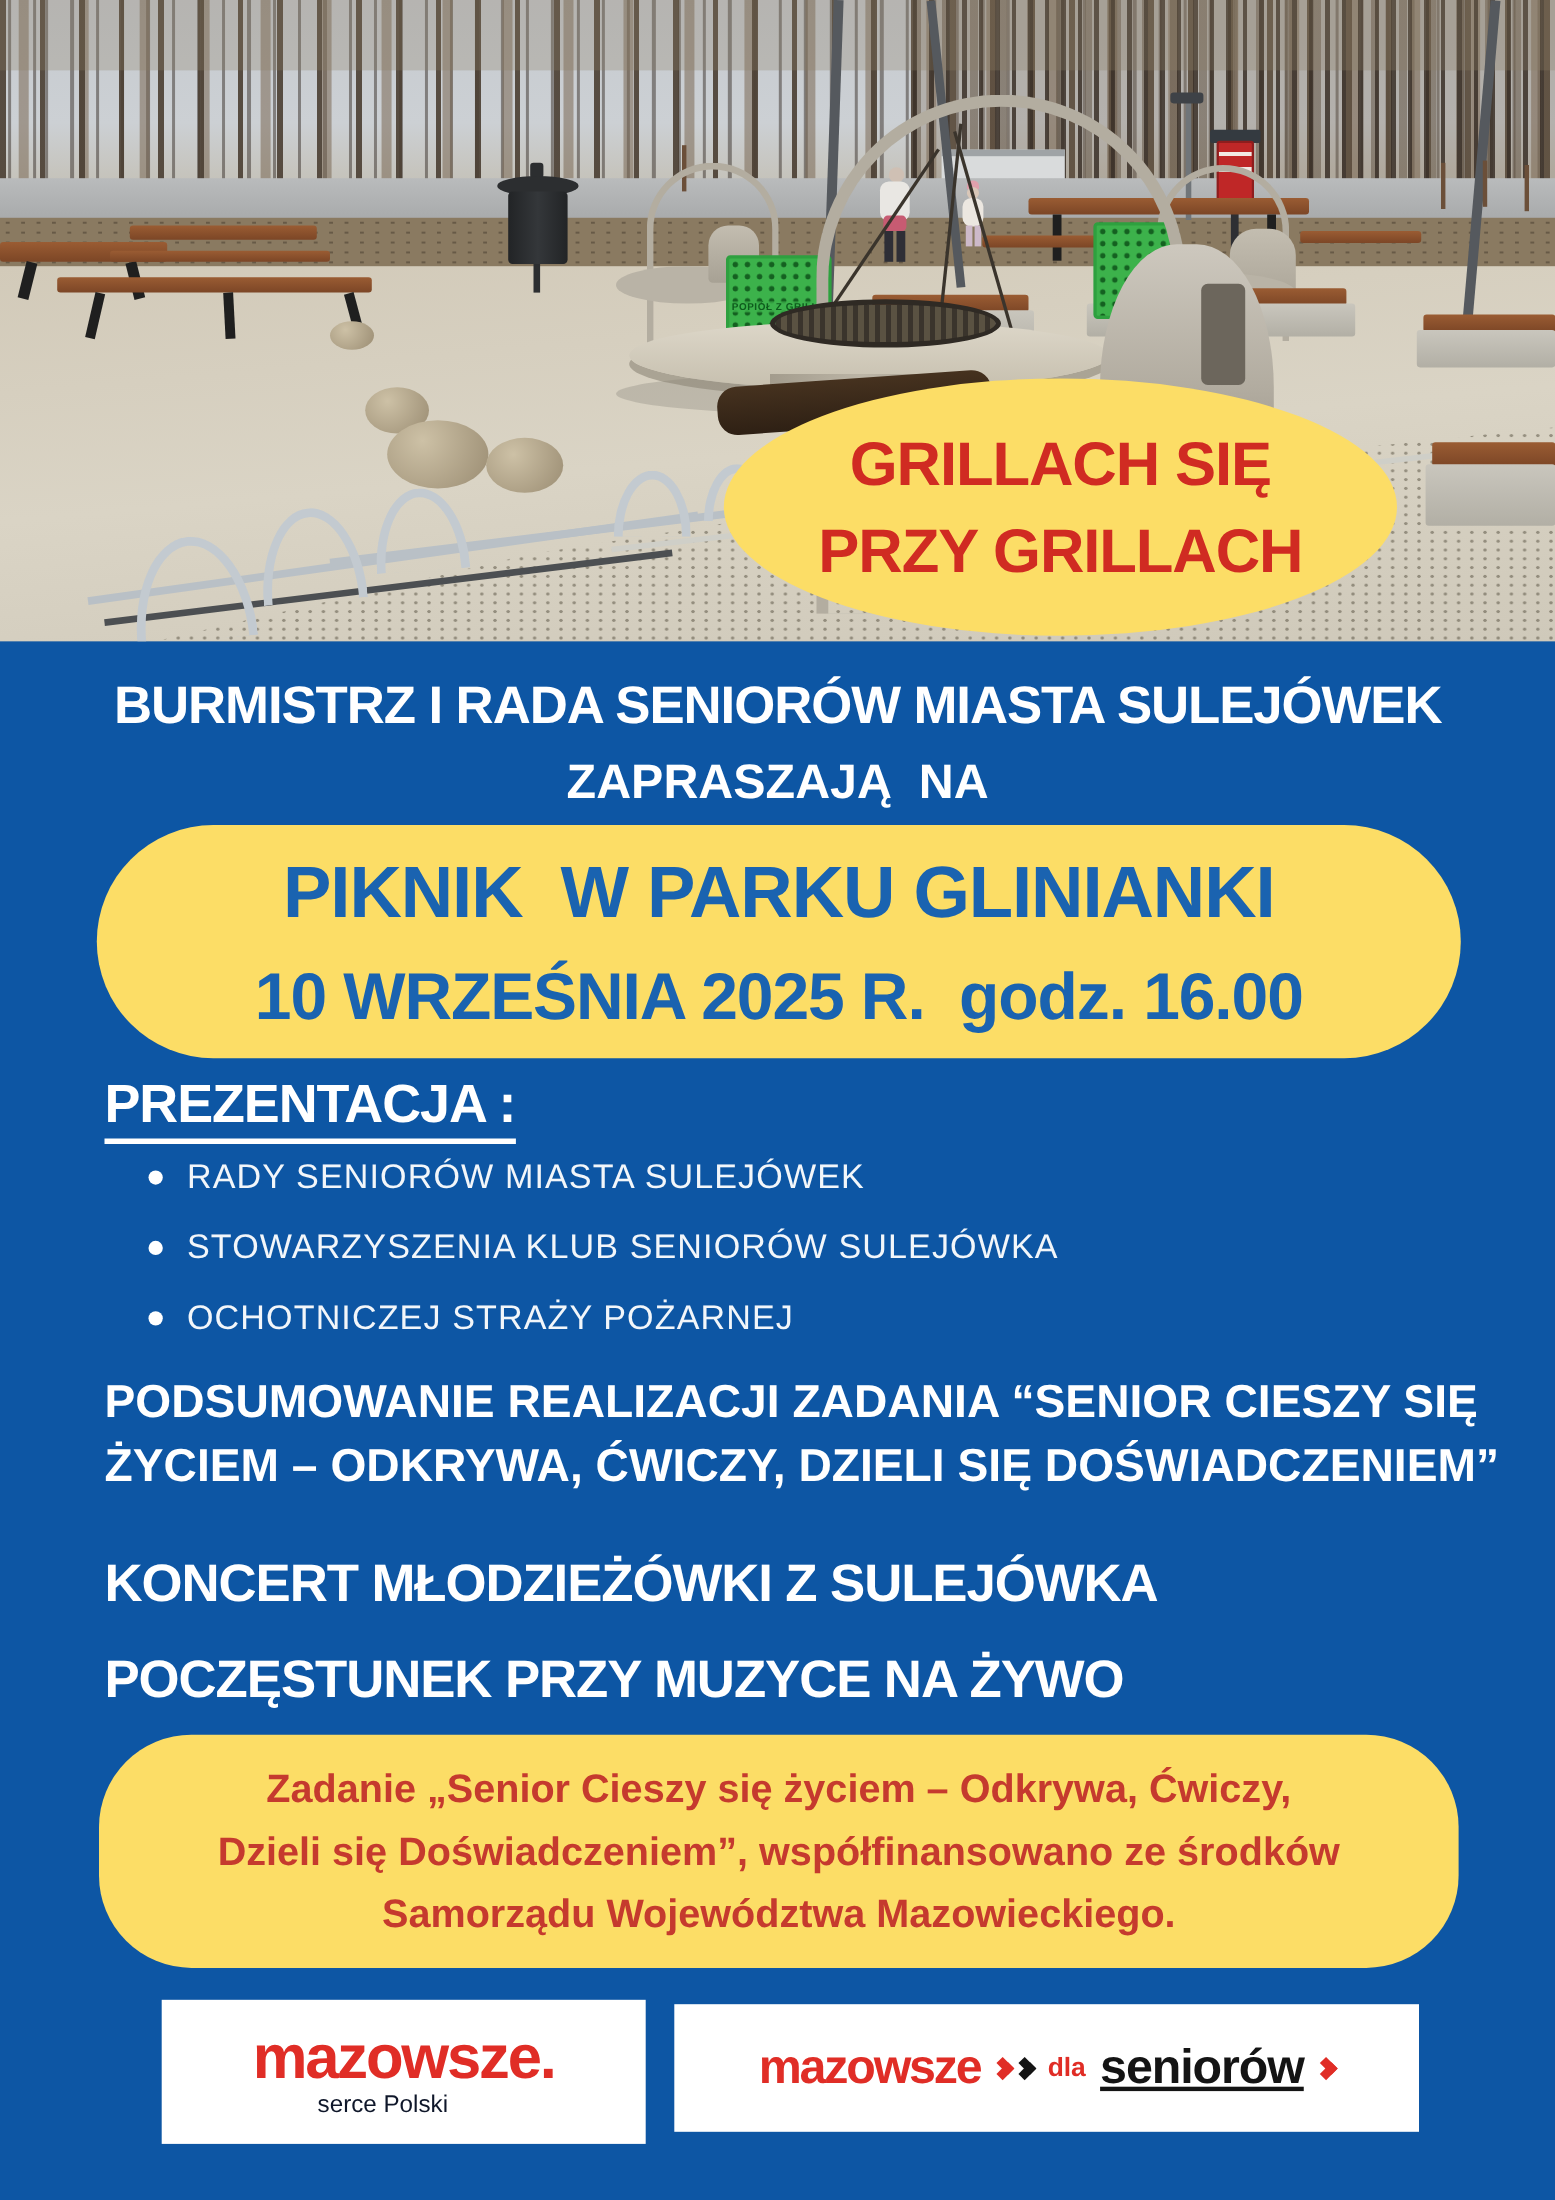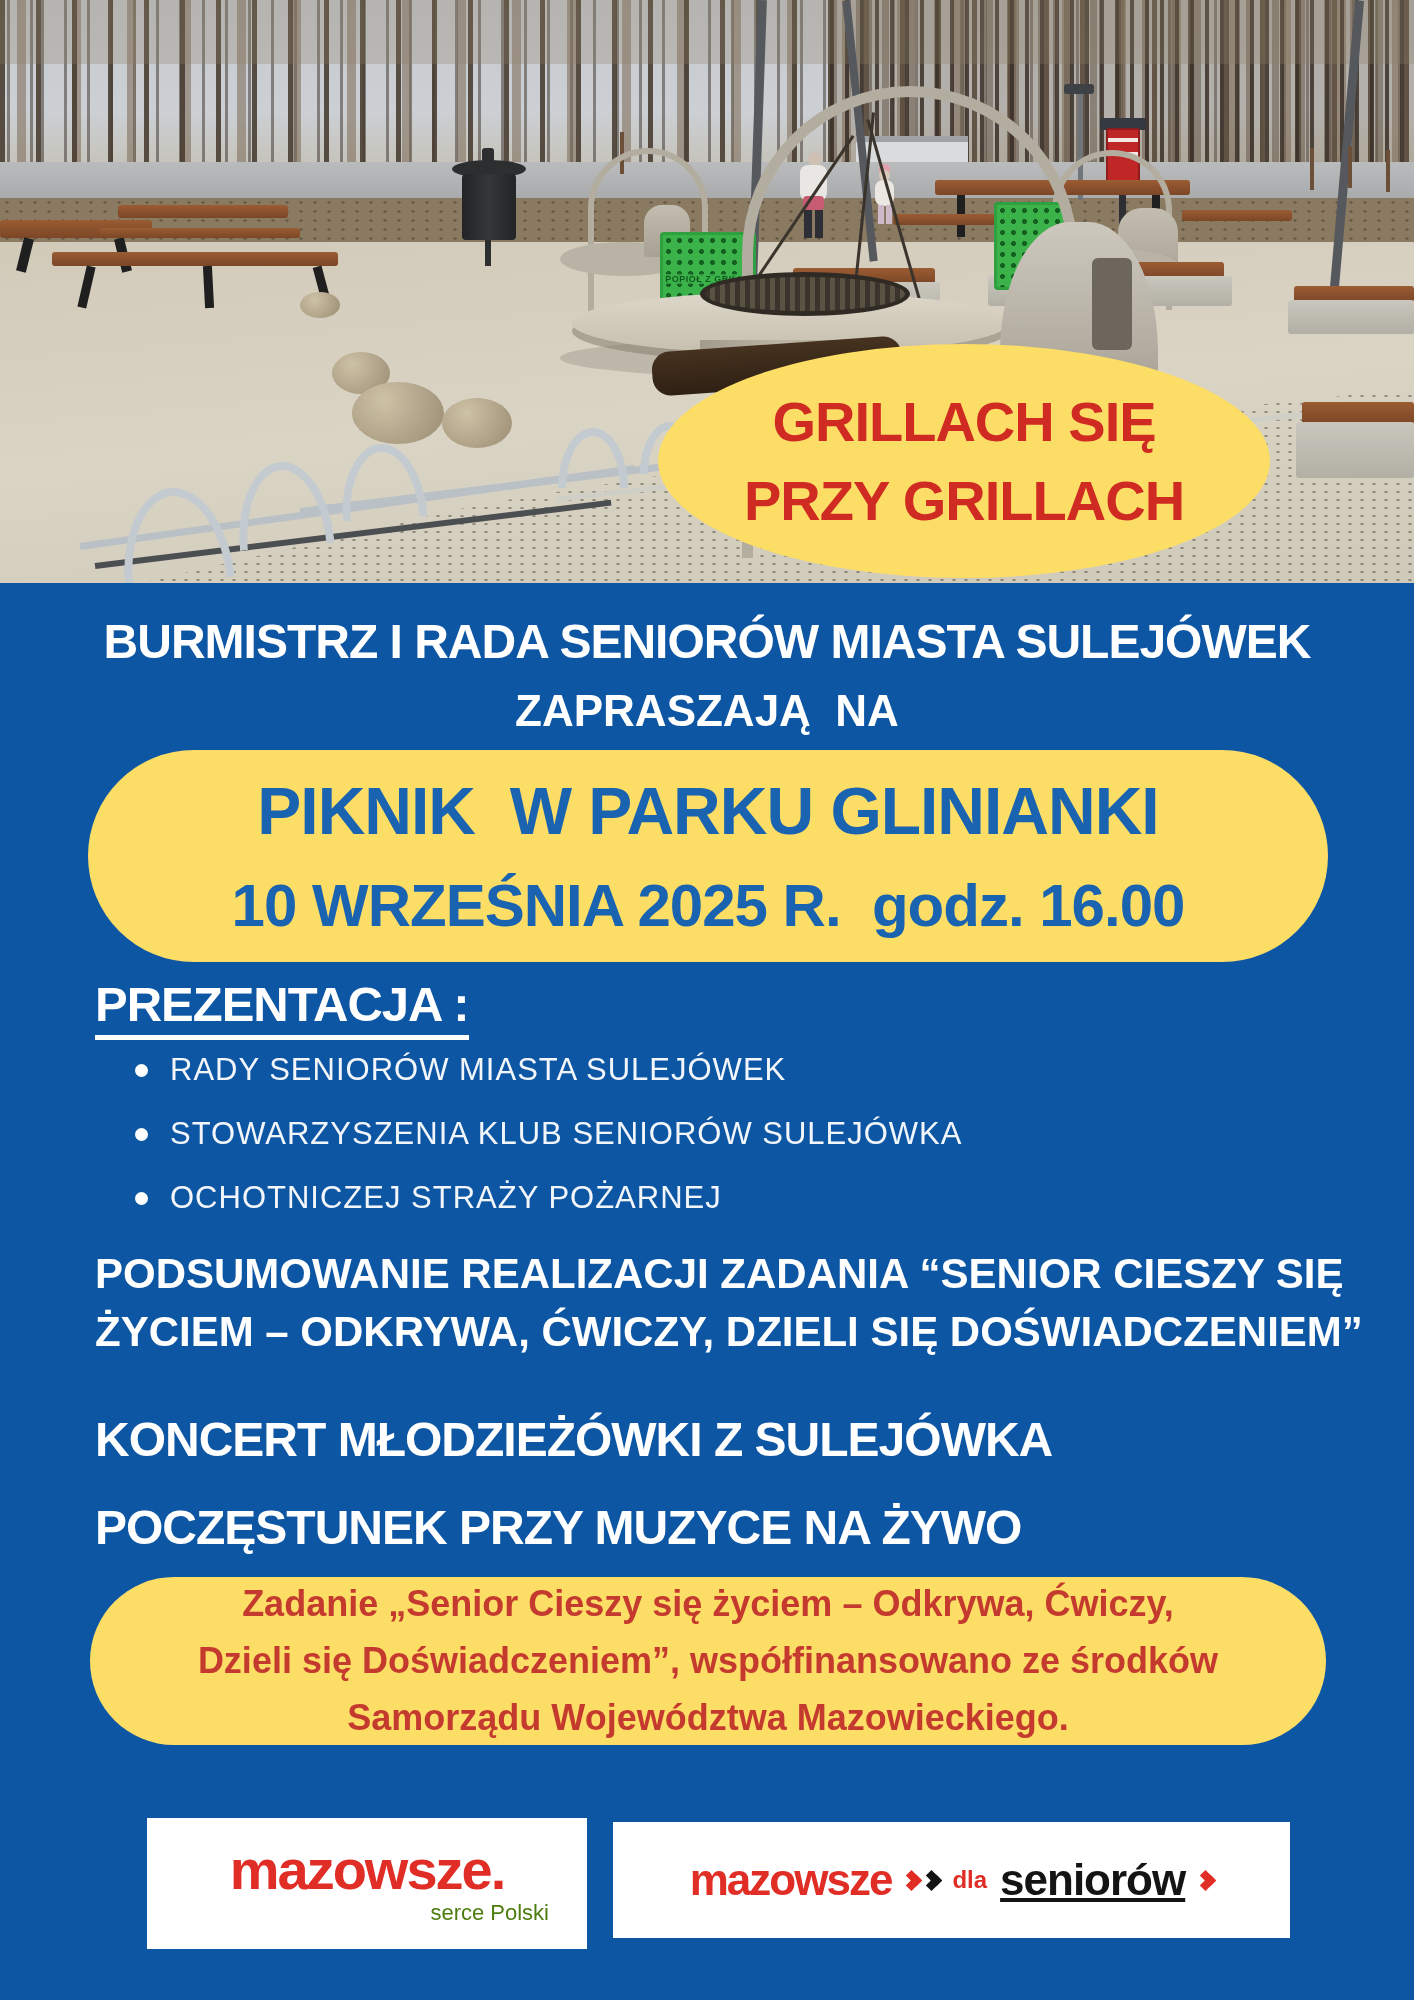--- a/index.html
+++ b/index.html
@@ -113,29 +113,29 @@
   .prez{position:absolute;left:95px;top:976px;}
   .prez-h{display:inline-block;color:#fff;font-size:49px;font-weight:bold;border-bottom:5px solid #fff;padding-bottom:3px;letter-spacing:-1px;}
   .bullets{position:absolute;left:95px;top:1038px;list-style:none;}
   .bullets li{height:64px;display:flex;align-items:center;}
   .dot{width:13px;height:13px;border-radius:50%;background:#fff;margin:0 22px 0 40px;flex:none;}
   .bullet-text{color:#f2f6fa;font-size:31px;letter-spacing:1px;}
   .sum1{position:absolute;left:95px;top:1250px;color:#fff;font-size:42px;font-weight:bold;letter-spacing:0;}
   .sum2{position:absolute;left:95px;top:1308px;color:#fff;font-size:42px;font-weight:bold;}
   .concert{position:absolute;left:95px;top:1412px;color:#fff;font-size:48px;font-weight:bold;letter-spacing:-1px;}
   .refresh{position:absolute;left:95px;top:1500px;color:#fff;font-size:48px;font-weight:bold;letter-spacing:-1px;}
-  .fund{position:absolute;left:90px;top:1577px;width:1236px;height:168px;background:var(--yellow);border-radius:84px;
+  .fund{position:absolute;left:90px;top:1577px;width:1236px;height:212px;background:var(--yellow);border-radius:84px;
     display:flex;flex-direction:column;align-items:center;justify-content:center;gap:15px;}
   .fund-line{color:var(--fund-red);font-size:36px;font-weight:bold;}
 
   
   .logo-left{position:absolute;left:147px;top:1818px;width:440px;height:131px;background:#fff;
     display:flex;flex-direction:column;justify-content:center;}
   .lw-brand{text-align:center;color:var(--logo-red);font-size:56px;font-weight:bold;letter-spacing:-2px;line-height:1;}
-  .lw-tag{text-align:right;color:#4d7c0f;font-size:22px;margin:2px 38px 0 0;}
+  .lw-tag{text-align:center;color:#0f172a;font-size:22px;margin:2px 38px 0 0;}
   .logo-right{position:absolute;left:613px;top:1822px;width:677px;height:116px;background:#fff;
     display:flex;align-items:center;justify-content:center;gap:13px;}
   .lr-brand{color:var(--logo-red);font-size:44px;font-weight:bold;letter-spacing:-2px;}
   .lr-dla{color:var(--logo-red);font-size:24px;font-weight:bold;}
   .lr-sen{color:#141414;font-size:44px;font-weight:bold;letter-spacing:-1px;text-decoration:underline;}
   .chev{width:15px;height:15px;border-top:8px solid var(--logo-red);border-right:8px solid var(--logo-red);
     transform:rotate(45deg);flex:none;}
   .chev.black{border-color:#141414;}
   .chev.first{margin-right:-8px;}
 </style>

